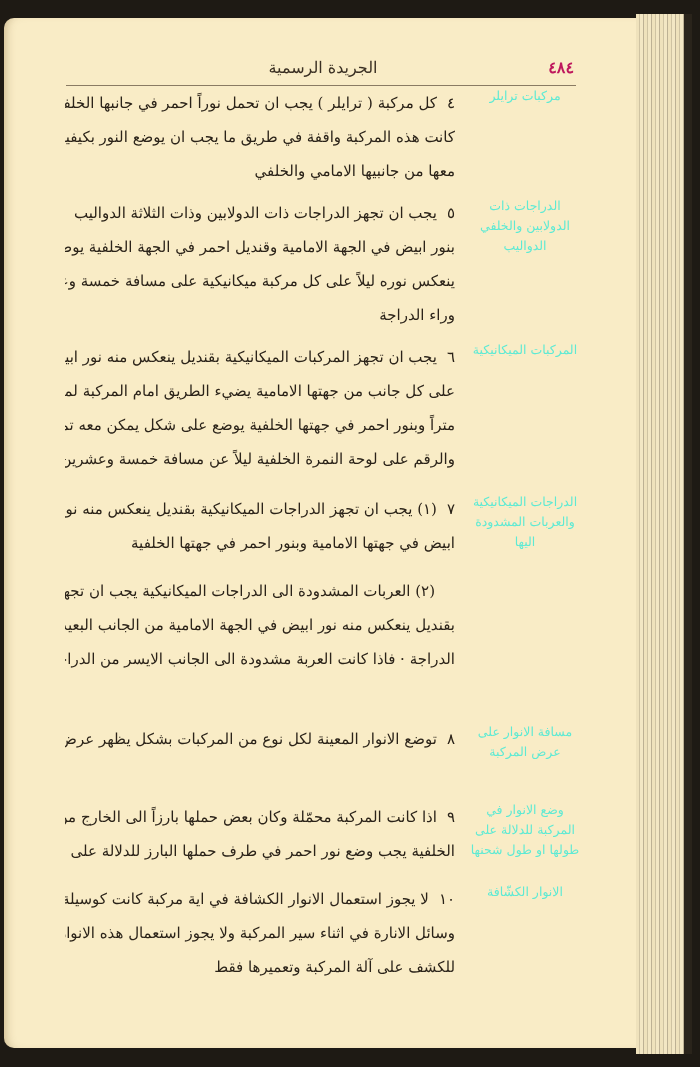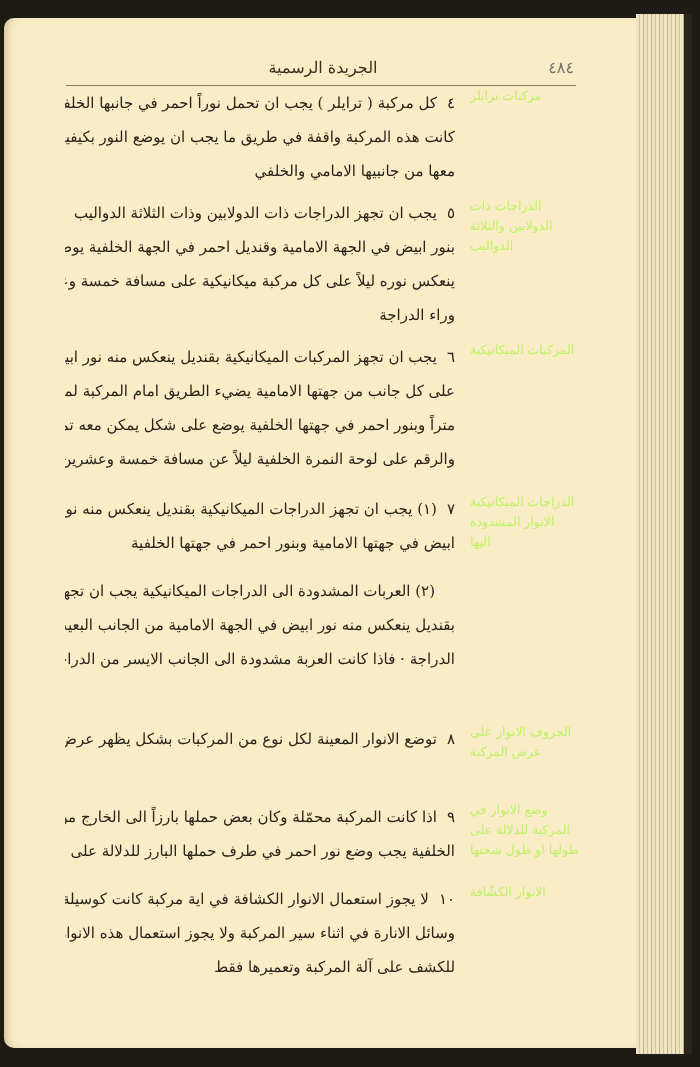--- a/index.html
+++ b/index.html
@@ -26,36 +26,36 @@
   .edges .dark {
     position:absolute; right:0; top:0; width:8px; height:100%;
     background:#2a241b;
   }
   .header {
     position:absolute; top:40px; left:60px; width:530px; height:24px;
     direction:rtl;
   }
   .page-number {
     position:absolute; right:20px; top:0;
-    font-size:16px; color:#737373;
+    font-size:16px; color:#be185d;font-weight:bold;
   }
   .running-title {
     position:absolute; left:0; right:12px; top:0; text-align:center;
     font-size:16px; color:#3a2f22;
   }
   .rule {
     position:absolute; top:67px; left:62px; width:510px; height:1px;
     background:#8a7b63;
   }
   .section {
     position:absolute; direction:rtl; left:60px; width:520px;
   }
   .sidenote {
     position:absolute; right:0; top:0; width:110px;
-    font-size:12.5px; line-height:20px; color:#bef264; text-align:left;
+    font-size:12.5px; line-height:20px; color:#5eead4; text-align:center;
   }
   .body {
     position:absolute; right:125px; top:0; width:390px;
     font-size:15px; line-height:34px; color:#2b2319;
     text-align:justify; text-align-last:right;
   }
   .body .line { display:block; white-space:nowrap; overflow:hidden; }
   .num { margin-left:10px; }
 </style>
 </head>
@@ -79,21 +79,21 @@
   <div class="body">
     <span class="line"><span class="num">٤</span><span>كل مركبة ( ترايلر ) يجب ان تحمل نوراً احمر في جانبها الخلفي · فاذا</span></span>
     <span class="line">كانت هذه المركبة واقفة في طريق ما يجب ان يوضع النور بكيفية يرى</span>
     <span class="line">معها من جانبيها الامامي والخلفي</span>
   </div>
 </div>
 
 <div class="section" style="top:196px;">
   <div class="sidenote">
     <div>الدراجات ذات</div>
-    <div>الدولابين والثلاثة</div>
+    <div>الدولابين والخلفي</div>
     <div>الدواليب</div>
   </div>
   <div class="body">
     <span class="line"><span class="num">٥</span><span>يجب ان تجهز الدراجات ذات الدولابين وذات الثلاثة الدواليب</span></span>
     <span class="line">بنور ابيض في الجهة الامامية وقنديل احمر في الجهة الخلفية يوضع بكيفية</span>
     <span class="line">ينعكس نوره ليلاً على كل مركبة ميكانيكية على مسافة خمسة وعشرين متراً</span>
     <span class="line">وراء الدراجة</span>
   </div>
 </div>
 
@@ -105,39 +105,39 @@
     <span class="line"><span class="num">٦</span><span>يجب ان تجهز المركبات الميكانيكية بقنديل ينعكس منه نور ابيض</span></span>
     <span class="line">على كل جانب من جهتها الامامية يضيء الطريق امام المركبة لمسافة خمسين</span>
     <span class="line">متراً وبنور احمر في جهتها الخلفية يوضع على شكل يمكن معه تمييز الحروف</span>
     <span class="line">والرقم على لوحة النمرة الخلفية ليلاً عن مسافة خمسة وعشرين متراً</span>
   </div>
 </div>
 
 <div class="section" style="top:492px;">
   <div class="sidenote">
     <div>الدراجات الميكانيكية</div>
-    <div>الانوار المشدودة</div>
+    <div>والعربات المشدودة</div>
     <div>اليها</div>
   </div>
   <div class="body">
     <span class="line"><span class="num">٧</span><span>(١)  يجب ان تجهز الدراجات الميكانيكية بقنديل ينعكس منه نور</span></span>
     <span class="line">ابيض في جهتها الامامية وبنور احمر في جهتها الخلفية</span>
   </div>
 </div>
 <div class="section" style="top:574px;">
   <div class="body">
     <span class="line" style="padding-right:20px;">(٢)  العربات المشدودة الى الدراجات الميكانيكية يجب ان تجهز</span>
     <span class="line">بقنديل ينعكس منه نور ابيض في الجهة الامامية من الجانب البعيد عن</span>
     <span class="line">الدراجة · فاذا كانت العربة مشدودة الى الجانب الايسر من الدراجة</span>
   </div>
 </div>
 
 <div class="section" style="top:722px;">
   <div class="sidenote">
-    <div>الحروف الانوار على</div>
+    <div>مسافة الانوار على</div>
     <div>عرض المركبة</div>
   </div>
   <div class="body">
     <span class="line"><span class="num">٨</span><span>توضع الانوار المعينة لكل نوع من المركبات بشكل يظهر عرض</span></span>
   </div>
 </div>
 
 <div class="section" style="top:800px;">
   <div class="sidenote">
     <div>وضع الانوار في</div>

